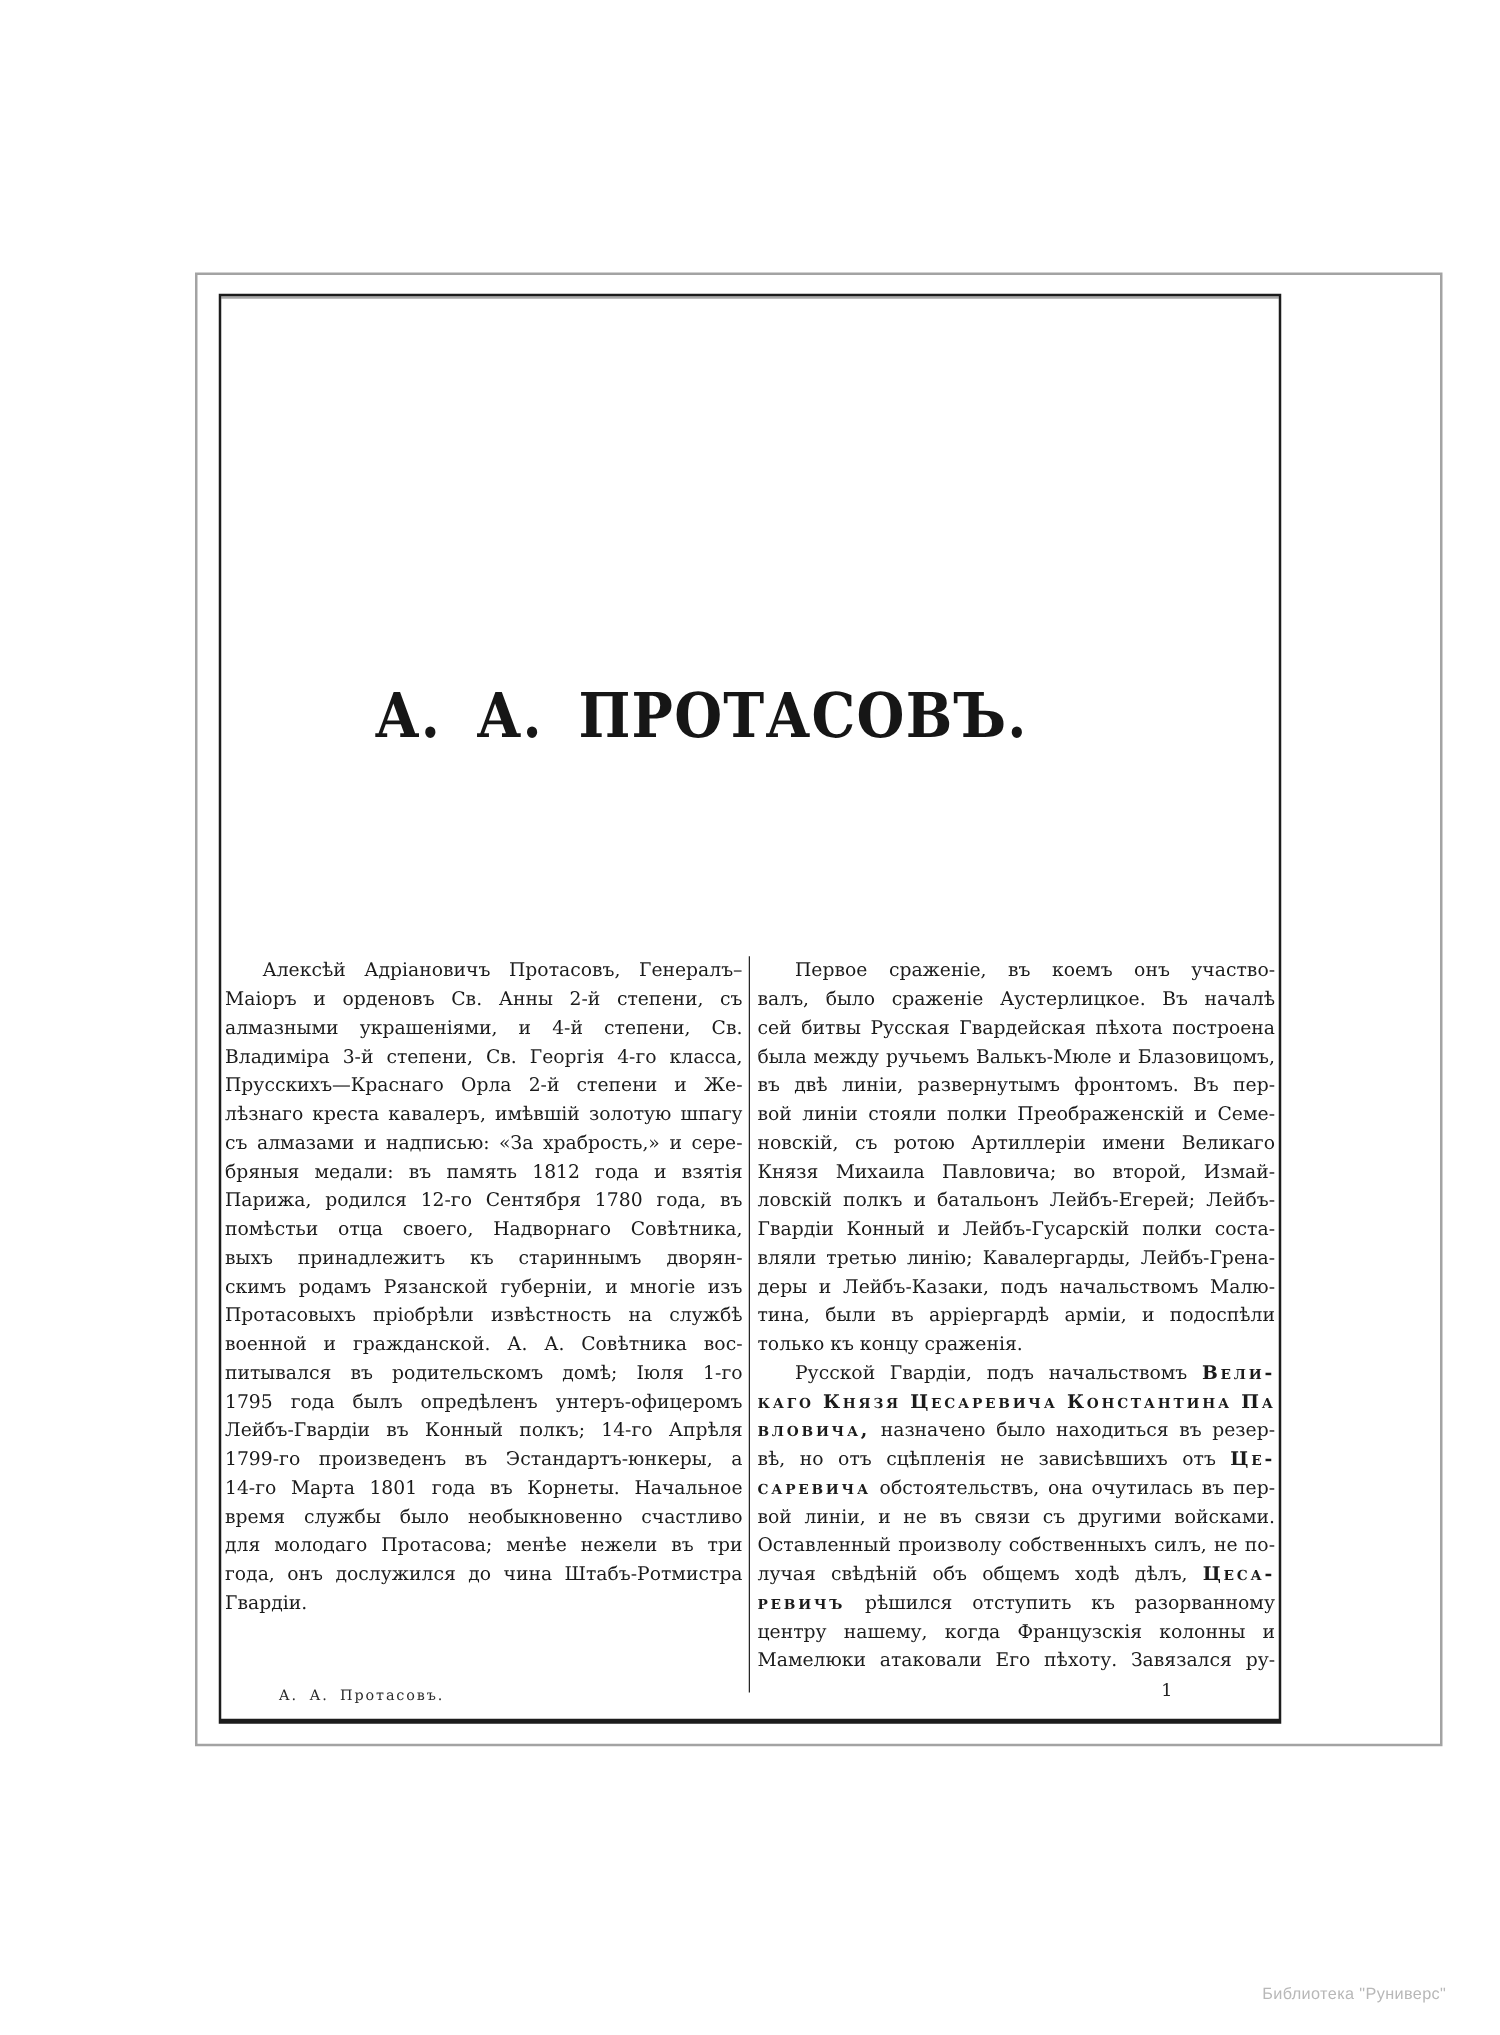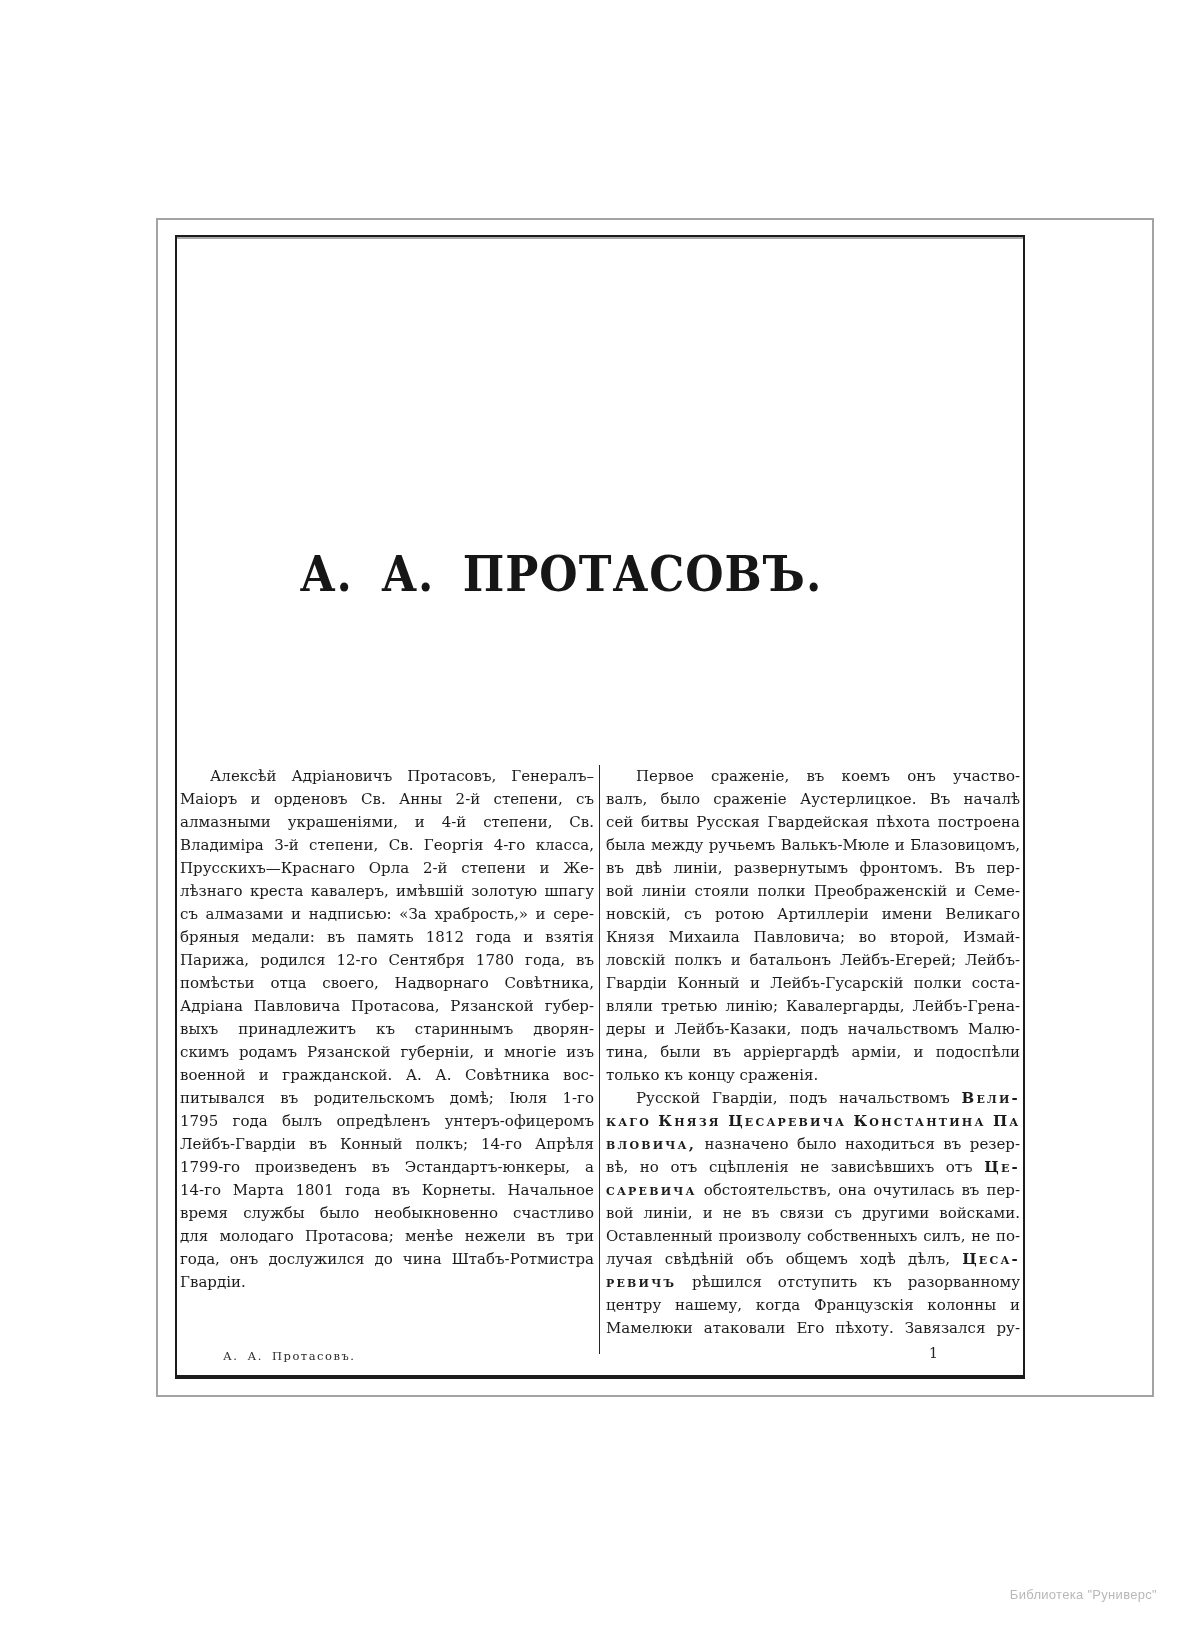--- a/index.html
+++ b/index.html
@@ -118,23 +118,23 @@
             <div class="line first"><span>Алексѣй Адріановичъ Протасовъ, Генералъ–</span></div>
             <div class="line"><span>Маіоръ и орденовъ Св. Анны 2-й степени, съ</span></div>
             <div class="line"><span>алмазными украшеніями, и 4-й степени, Св.</span></div>
             <div class="line"><span>Владиміра 3-й степени, Св. Георгія 4-го класса,</span></div>
             <div class="line"><span>Прусскихъ—Краснаго Орла 2-й степени и Же-</span></div>
             <div class="line"><span>лѣзнаго креста кавалеръ, имѣвшій золотую шпагу</span></div>
             <div class="line"><span>съ алмазами и надписью: «За храбрость,» и сере-</span></div>
             <div class="line"><span>бряныя медали: въ память 1812 года и взятія</span></div>
             <div class="line"><span>Парижа, родился 12-го Сентября 1780 года, въ</span></div>
             <div class="line"><span>помѣстьи отца своего, Надворнаго Совѣтника,</span></div>
-            <div class="line"><span>Адріана Павловича Протасова, Рязанской губер-</span></div>
             <div class="line"><span>выхъ принадлежитъ къ стариннымъ дворян-</span></div>
             <div class="line"><span>скимъ родамъ Рязанской губерніи, и многіе изъ</span></div>
+            <div class="line"><span>Протасовыхъ пріобрѣли извѣстность на службѣ</span></div>
             <div class="line"><span>военной и гражданской. А. А. Совѣтника вос-</span></div>
             <div class="line"><span>питывался въ родительскомъ домѣ; Іюля 1-го</span></div>
             <div class="line"><span>1795 года былъ опредѣленъ унтеръ-офицеромъ</span></div>
             <div class="line"><span>Лейбъ-Гвардіи въ Конный полкъ; 14-го Апрѣля</span></div>
             <div class="line"><span>1799-го произведенъ въ Эстандартъ-юнкеры, а</span></div>
             <div class="line"><span>14-го Марта 1801 года въ Корнеты. Начальное</span></div>
             <div class="line"><span>время службы было необыкновенно счастливо</span></div>
             <div class="line"><span>для молодаго Протасова; менѣе нежели въ три</span></div>
             <div class="line"><span>года, онъ дослужился до чина Штабъ-Ротмистра</span></div>
             <div class="line par-end"><span>Гвардіи.</span></div>

